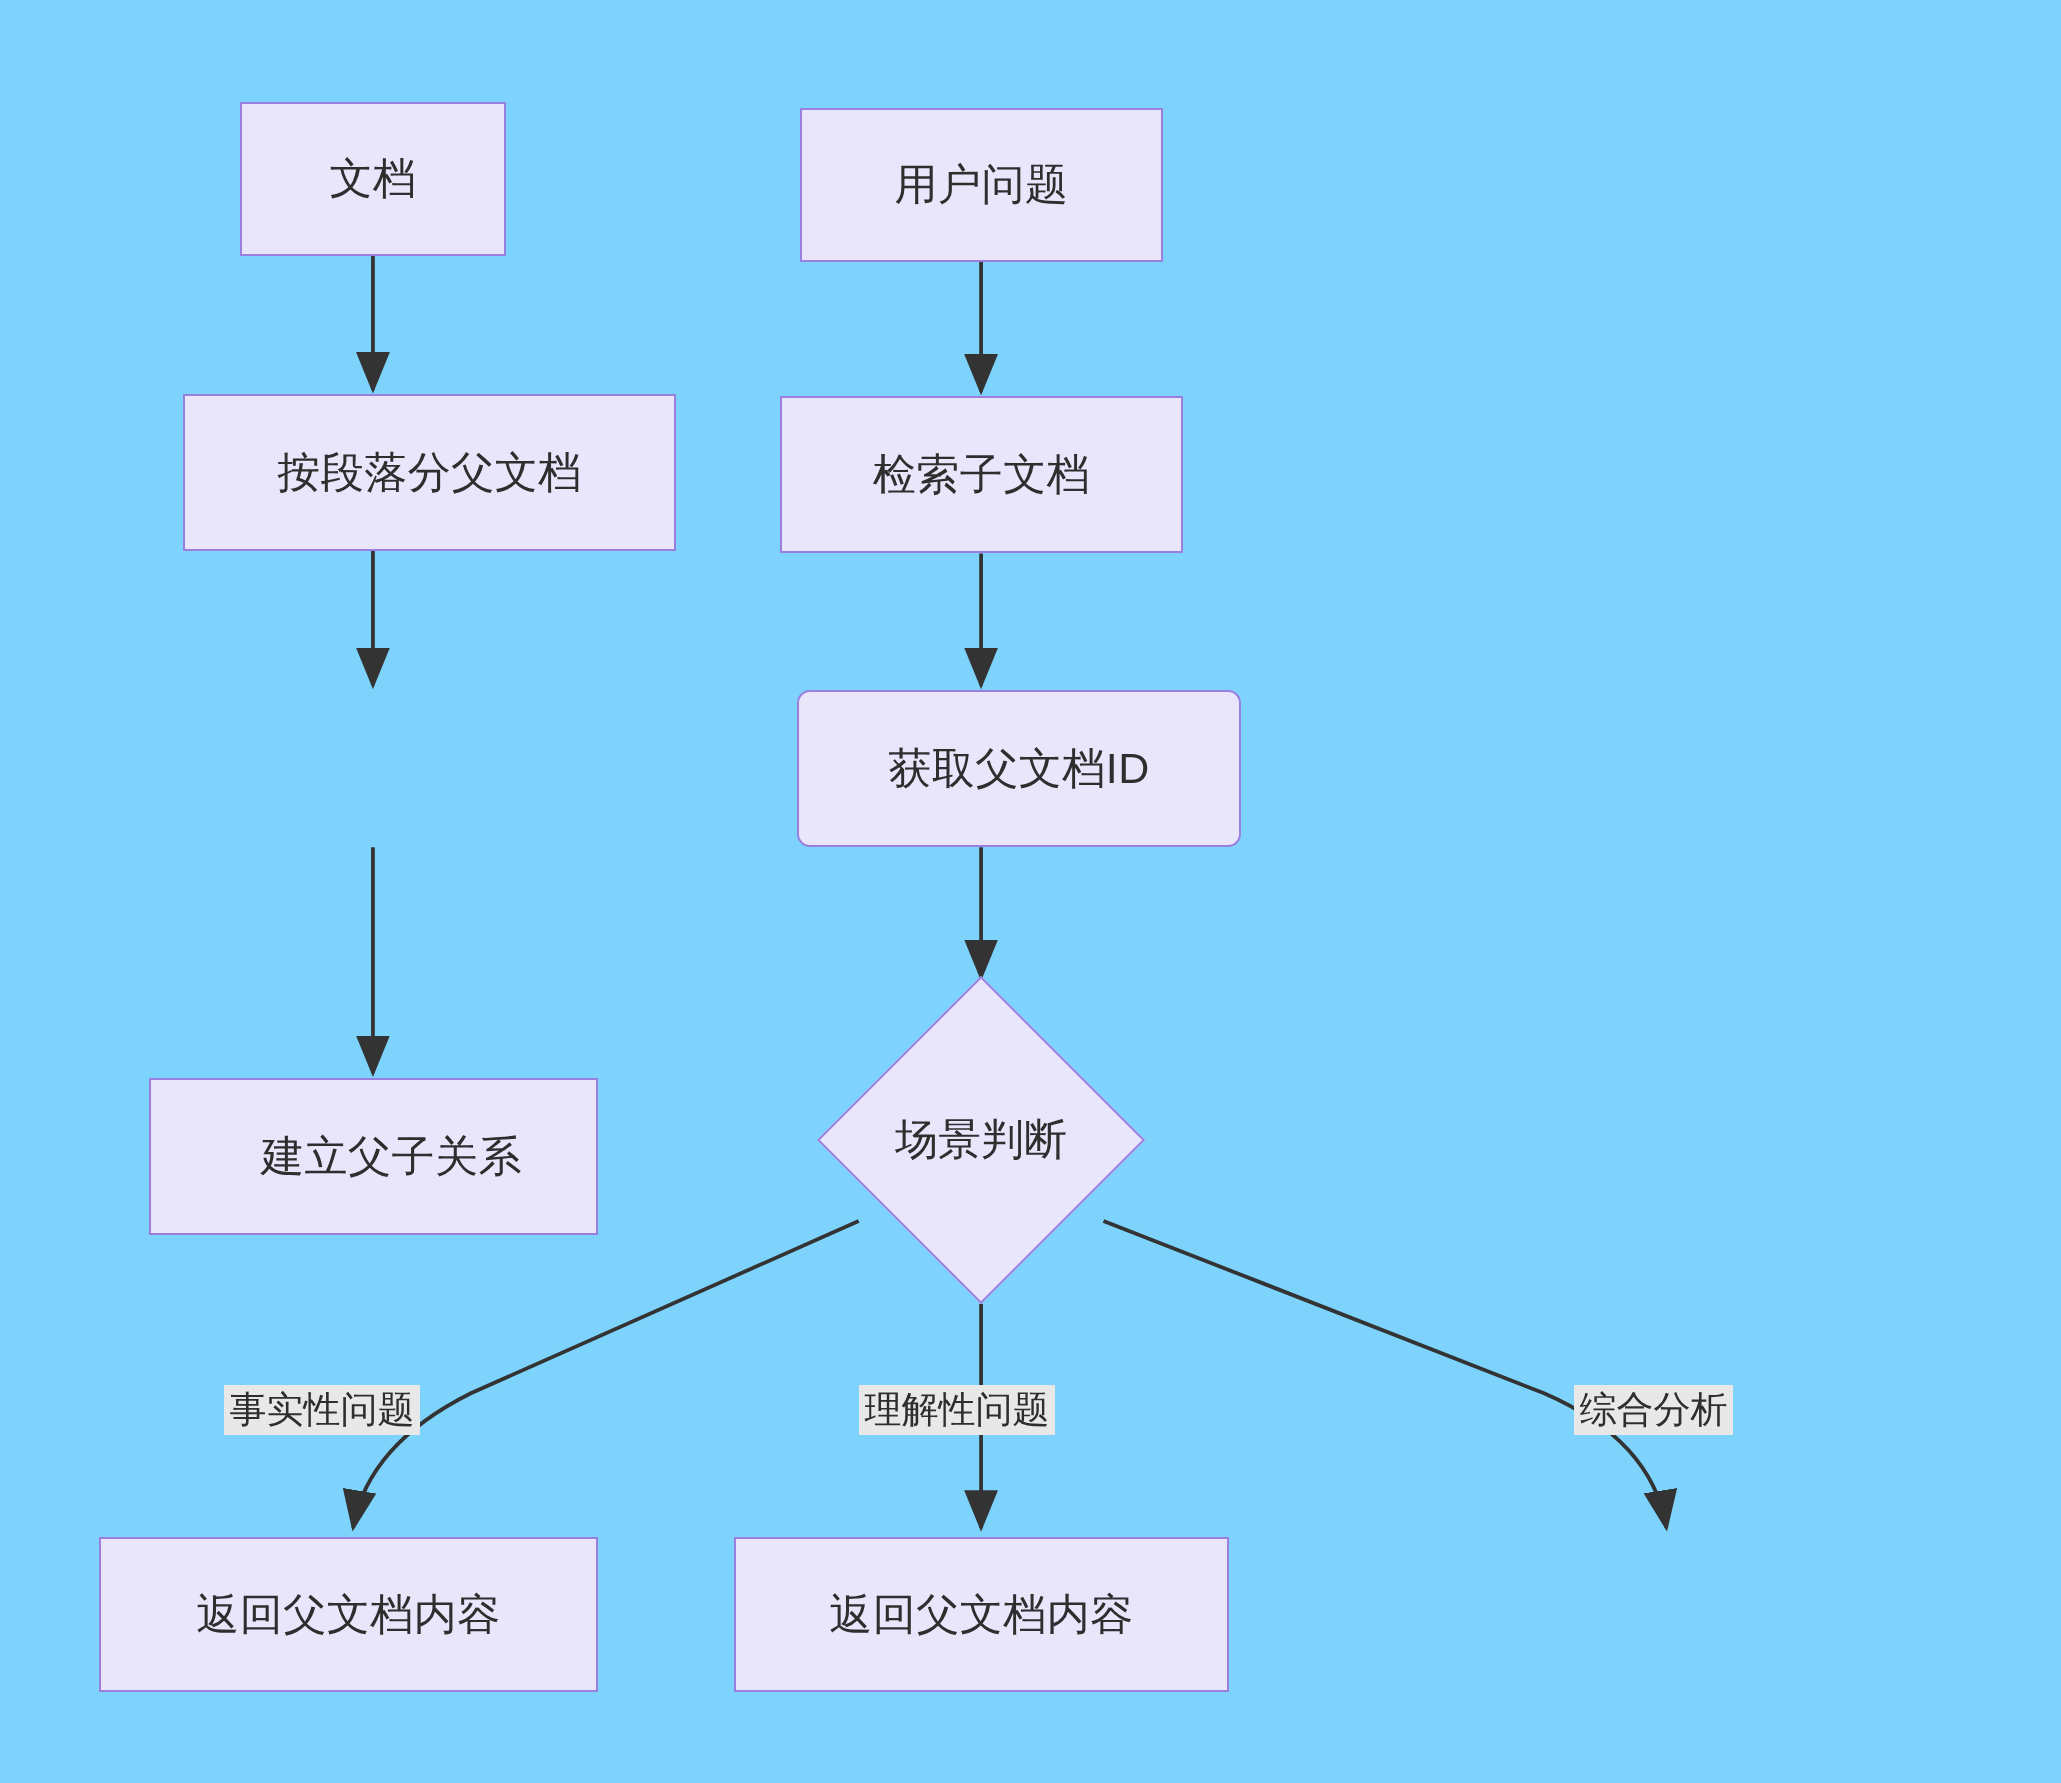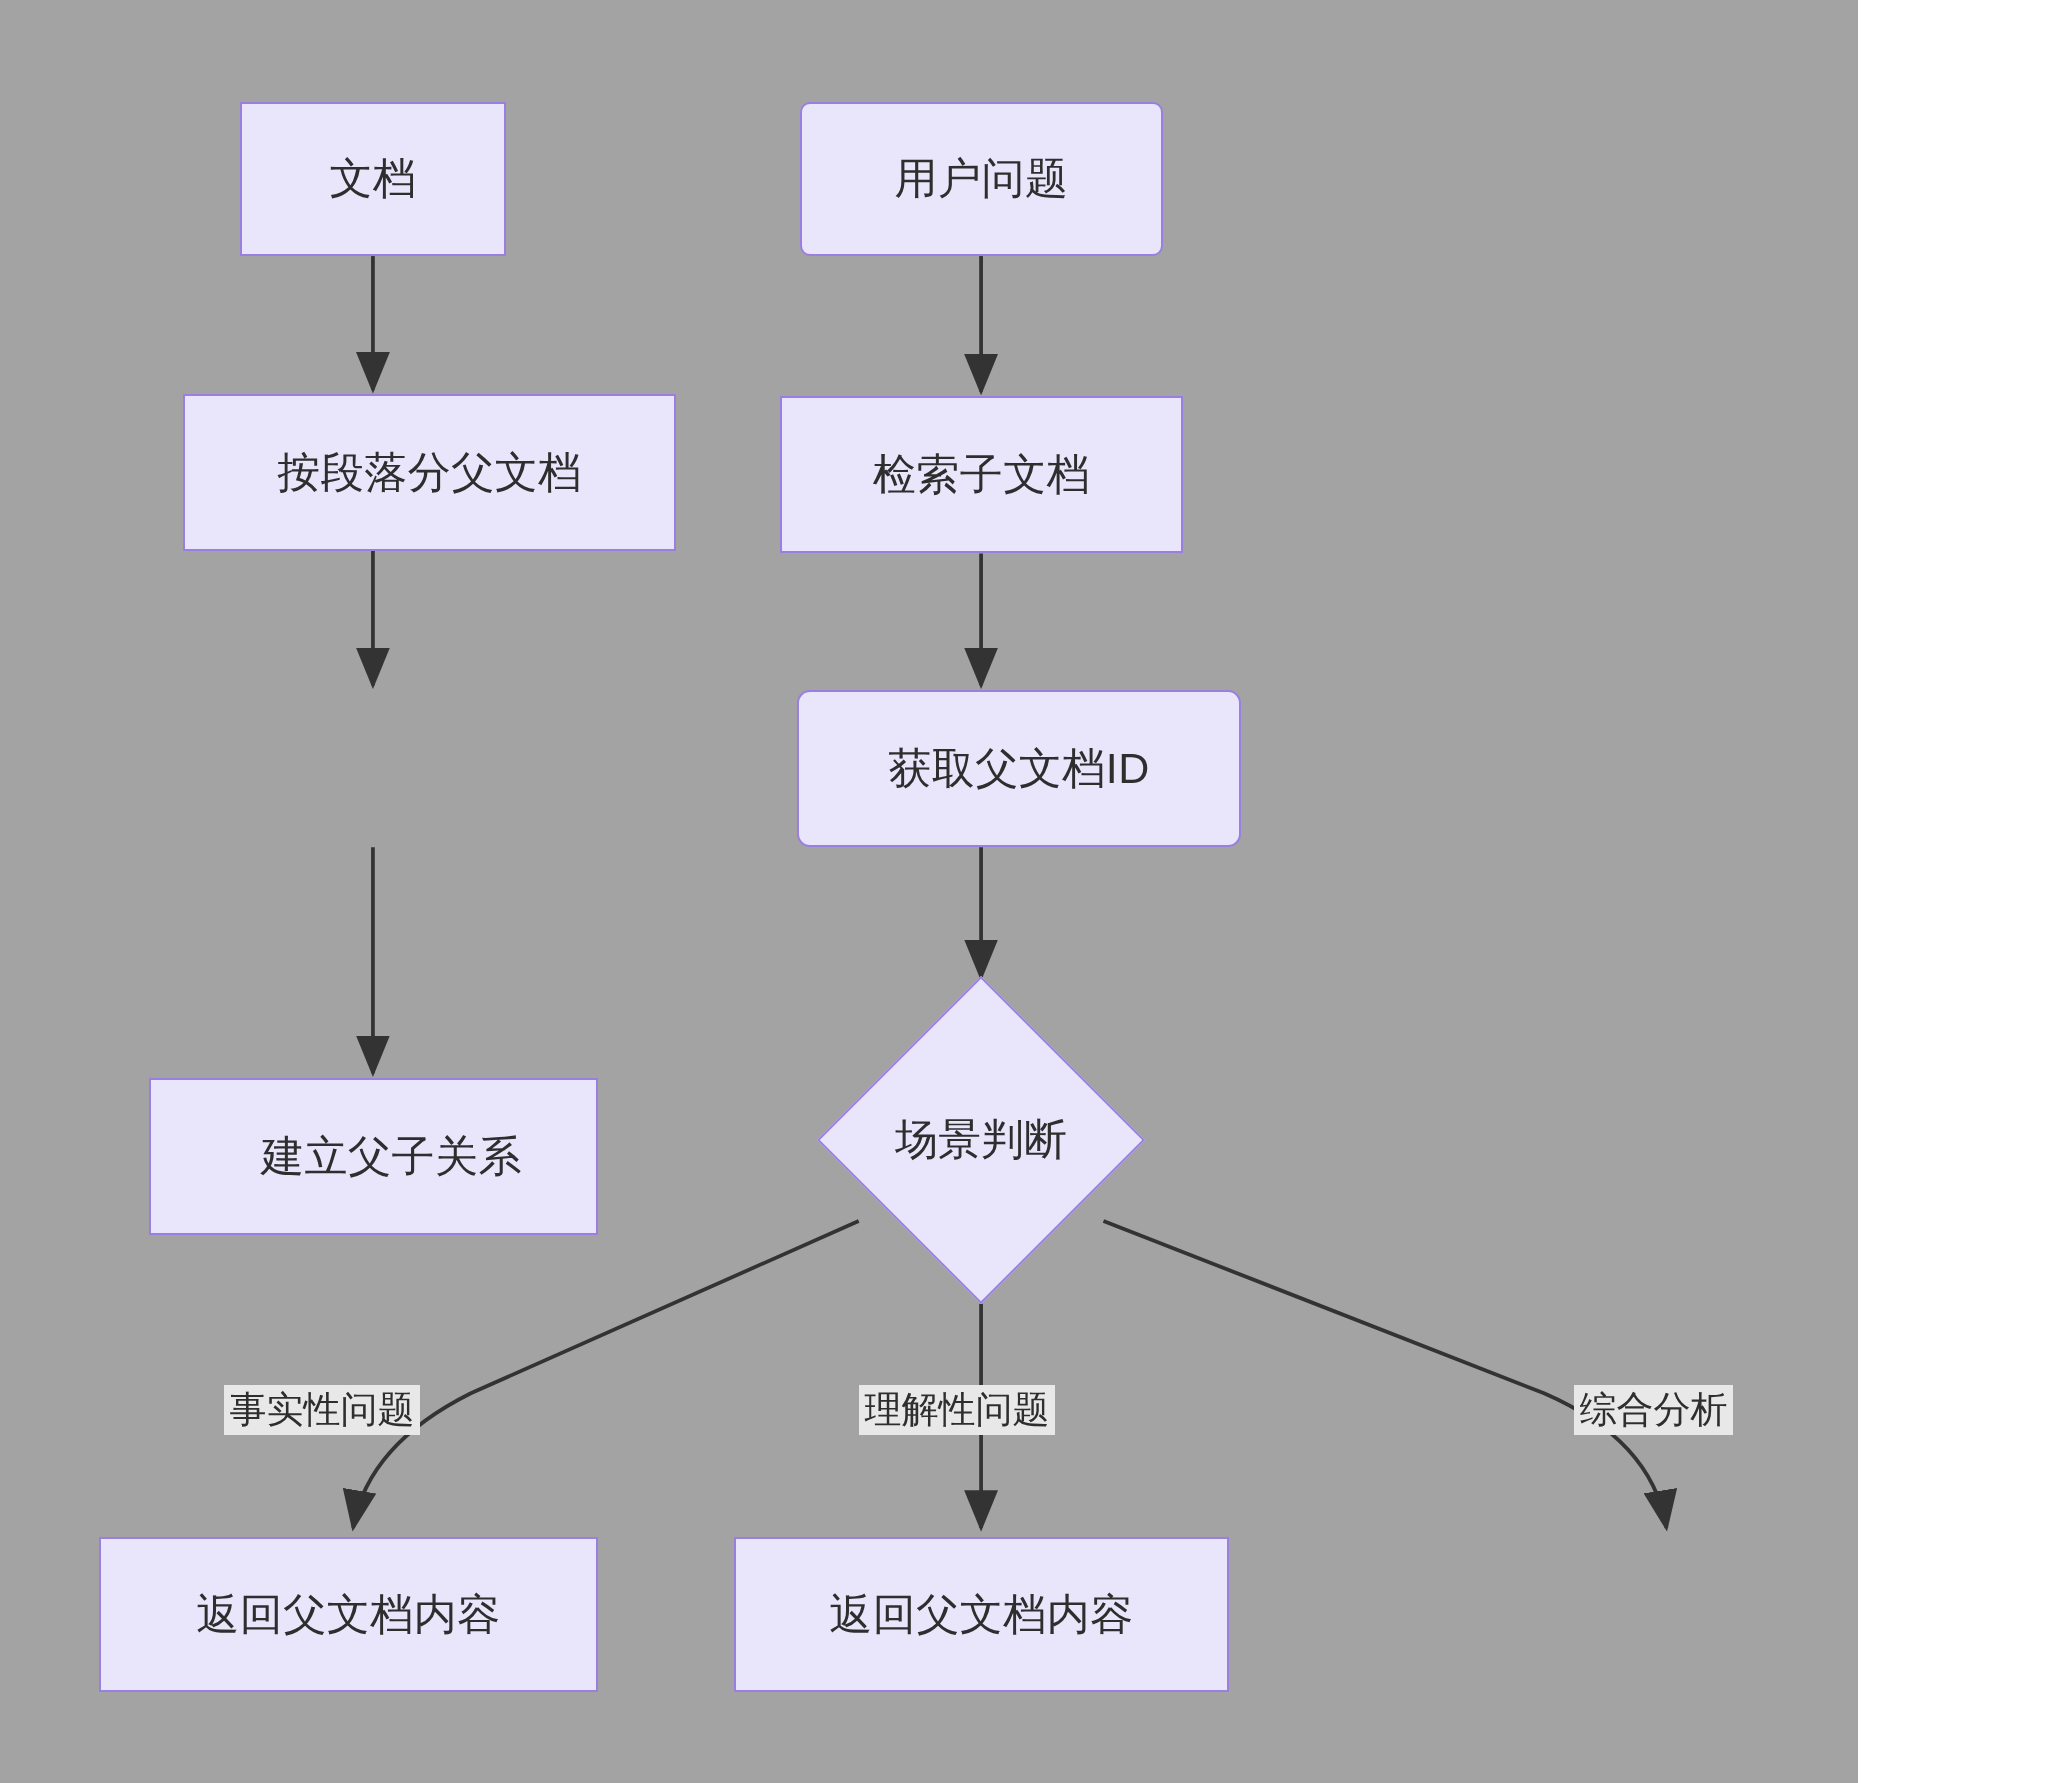--- a/index.html
+++ b/index.html
@@ -5,23 +5,23 @@
   html, body {
     margin: 0;
     padding: 0;
     background: #ffffff;
   }
   body {
     font-family: "Liberation Sans", "DejaVu Sans", sans-serif;
   }
   #canvas {
     position: relative;
-    width: 1858px;
+    width: 2061px;
     height: 1783px;
-    background: #a3a3a3;
+    background: #7dd3fc;
     overflow: hidden;
   }
   #edges {
     position: absolute;
     left: 0;
     top: 0;
     width: 2061px;
     height: 1783px;
     pointer-events: none;
   }
@@ -117,21 +117,21 @@
 
   <div class="node" style="left:140px; top:394px; width:493px; height:157px;margin-left:43px;">
     <span>按段落分父文档</span>
   </div>
 
 
   <div class="node" style="left:149px; top:1078px; width:449px; height:157px;padding-left:36px;">
     <span>建立父子关系</span>
   </div>
 
-  <div class="node" style="left:800px; top:102px; width:363px; height:154px;border-radius:10px;">
+  <div class="node" style="left:800px; top:108px; width:363px; height:154px;">
     <span>用户问题</span>
   </div>
 
   <div class="node" style="left:780px; top:396px; width:403px; height:157px;">
     <span>检索子文档</span>
   </div>
 
   <div class="node" style="left:797px; top:690px; width:444px; height:157px;border-radius:13px;">
     <span>获取父文档ID</span>
   </div>

